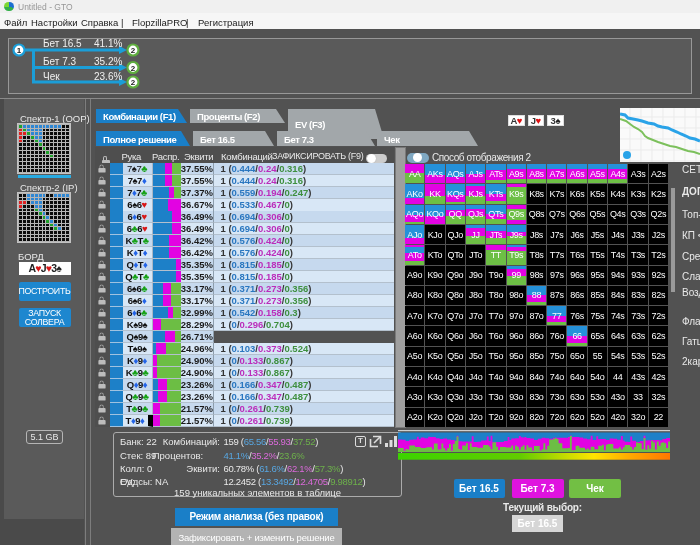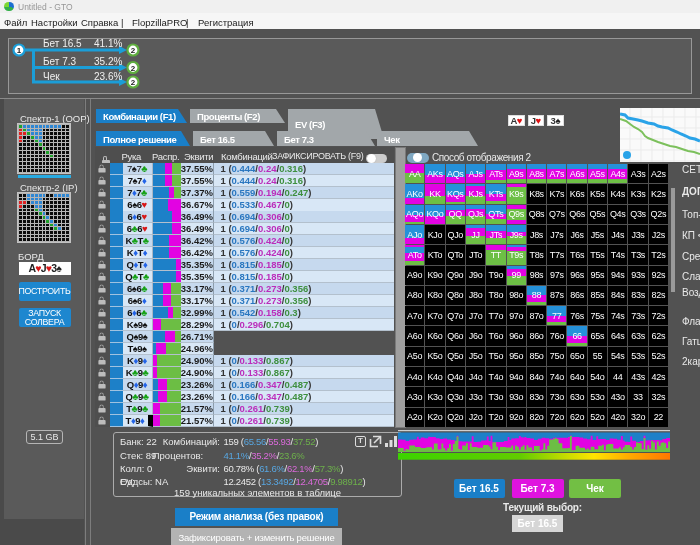--- a/index.html
+++ b/index.html
@@ -607,20 +607,21 @@
 <div style="width:33.7px;background:#c6d9ee;border-right:1px solid #8d9dac;border-bottom:1px solid #b3c0cd;font-size:9.5px;font-weight:700;color:#1a1a1a;text-align:right;line-height:12.0px;padding-right:2px">26.71%</div>
 </div>
 <div class="abs" style="left:95px;top:343.4px;width:299px;height:12.0px;display:flex">
 <div style="width:15px;background:#4e4e4e;position:relative">
       <span class="lock" style="position:absolute;left:3px;top:1px;transform:scale(0.9)"></span>
     </div>
 <div style="width:12.5px;background:#1d80c8;border-bottom:1px solid #9fc2e0"></div>
 <div style="width:30px;background:#d8e7f6;border-right:1px solid #aab8c6;border-bottom:1px solid #b3c0cd;font-size:9.5px;font-weight:700;text-align:center;line-height:12.0px;letter-spacing:-0.5px"><span style="color:#111">T</span><span class="sp">♠</span><span style="color:#111">9</span><span class="sp">♠</span></div>
 <div style="width:28.3px;background:linear-gradient(to right,#1d80c8 0 10.3%,#e203e2 10.3% 47.6%,#6cbe44 47.6% 100%);border-bottom:1px solid #b3c0cd"></div>
 <div style="width:33.7px;background:#d8e7f6;border-right:1px solid #8d9dac;border-bottom:1px solid #b3c0cd;font-size:9.5px;font-weight:700;color:#1a1a1a;text-align:right;line-height:12.0px;padding-right:2px">24.96%</div>
+<div style="flex:1;background:#d8e7f6;border-bottom:1px solid #b3c0cd;font-size:9.5px;font-weight:700;line-height:12.0px;padding-left:6px"><span style="color:#333">1 (</span><span class="cb">0.103</span><span style="color:#333">/</span><span class="cm">0.373</span><span style="color:#333">/</span><span class="cg">0.524</span><span style="color:#333">)</span></div>
 </div>
 <div class="abs" style="left:95px;top:355.4px;width:299px;height:12.0px;display:flex">
 <div style="width:15px;background:#4e4e4e;position:relative">
       <span class="lock" style="position:absolute;left:3px;top:1px;transform:scale(0.9)"></span>
     </div>
 <div style="width:12.5px;background:#1d80c8;border-bottom:1px solid #9fc2e0"></div>
 <div style="width:30px;background:#c6d9ee;border-right:1px solid #aab8c6;border-bottom:1px solid #b3c0cd;font-size:9.5px;font-weight:700;text-align:center;line-height:12.0px;letter-spacing:-0.5px"><span style="color:#111">K</span><span class="di">♦</span><span style="color:#111">9</span><span class="di">♦</span></div>
 <div style="width:28.3px;background:linear-gradient(to right,#1d80c8 0 0.0%,#e203e2 0.0% 13.3%,#6cbe44 13.3% 100%);border-bottom:1px solid #b3c0cd"></div>
 <div style="width:33.7px;background:#c6d9ee;border-right:1px solid #8d9dac;border-bottom:1px solid #b3c0cd;font-size:9.5px;font-weight:700;color:#1a1a1a;text-align:right;line-height:12.0px;padding-right:2px">24.90%</div>
 <div style="flex:1;background:#c6d9ee;border-bottom:1px solid #b3c0cd;font-size:9.5px;font-weight:700;line-height:12.0px;padding-left:6px"><span style="color:#333">1 (</span><span class="cb">0</span><span style="color:#333">/</span><span class="cm">0.133</span><span style="color:#333">/</span><span class="cg">0.867</span><span style="color:#333">)</span></div>

